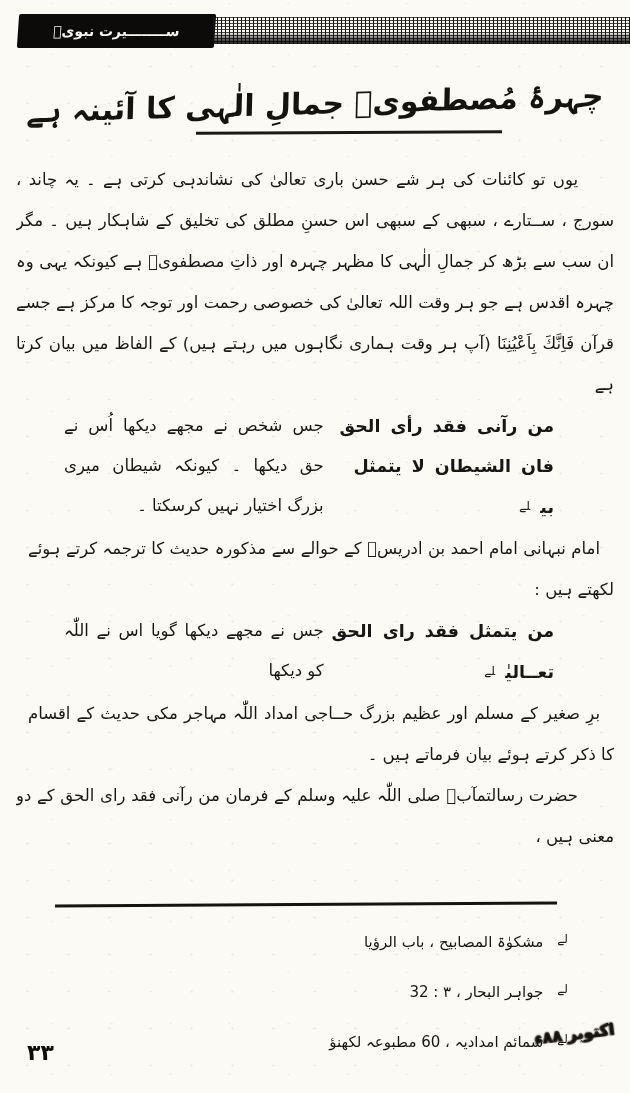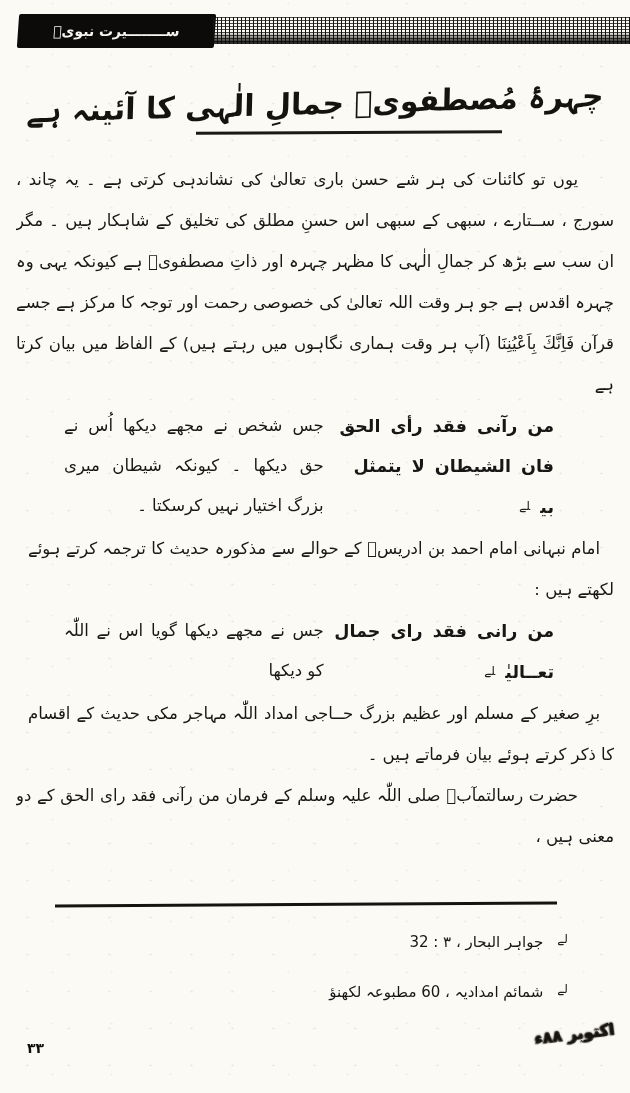--- a/index.html
+++ b/index.html
@@ -83,21 +83,21 @@
   .stamp{
     position:absolute;top:1024px;left:534px;
     font-size:16px;font-weight:bold;color:#17140f;
     transform:rotate(-7deg);
     filter:blur(.5px);
     text-shadow:0 0 2px rgba(10,8,5,.9),1px 1px 0 rgba(30,25,18,.8),-1px 1px 1px rgba(20,16,10,.7);
     white-space:nowrap;
   }
   .page-number{
     position:absolute;top:1040px;left:27px;
-    font-size:14px;font-weight:bold;letter-spacing:7px;color:#0f0d0a;text-align:center;
+    font-size:22px;font-weight:bold;letter-spacing:7px;color:#0f0d0a;text-align:center;
   }
 </style>
 </head>
 <body>
 
 <div class="page">
 
   <div class="band-black">
     <span>ســــــــیرت نبویؐ</span>
   </div>
@@ -115,33 +115,36 @@
       <div class="h-arabic">
         <span>من رآنی فقد رأی الحق فان الشیطان لا یتمثل بی</span><span class="fn-marker">لے</span>
       </div>
       <div class="h-trans">جس شخص نے مجھے دیکھا اُس نے حق دیکھا ۔ کیونکہ شیطان میری بزرگ اختیار نہیں کرسکتا ۔</div>
     </div>
 
     <p class="para ind-sm">امام نبہانی امام احمد بن ادریسؒ کے حوالے سے مذکورہ حدیث کا ترجمہ کرتے ہوئے لکھتے ہیں :</p>
 
     <div class="hadith">
       <div class="h-arabic">
-        <span>من رانی فقد رای جمال تعــالیٰ</span><span class="fn-marker">لے</span>
+        <span>من یتمثل فقد رای الحق تعــالیٰ</span><span class="fn-marker">لے</span>
       </div>
       <div class="h-trans">جس نے مجھے دیکھا گویا اس نے اللّٰہ کو دیکھا</div>
     </div>
 
     <p class="para ind-sm">برِ صغیر کے مسلم اور عظیم بزرگ حــاجی امداد اللّٰہ مہاجر مکی حدیث کے اقسام کا ذکر کرتے ہوئے بیان فرماتے ہیں ۔</p>
 
     <p class="para ind">حضرت رسالتمآبؐ صلی اللّٰہ علیہ وسلم کے فرمان من رآنی فقد رای الحق کے دو معنی ہیں ،</p>
 
   </div>
 
   <div class="fn-divider"></div>
   <div class="footnotes">
+    <div class="footnote">
+      <span class="fn-marker">لے</span><span>مشکوٰۃ المصابیح ، باب الرؤیا</span>
+    </div>
     <div class="footnote">
       <span class="fn-marker">لے</span><span>جواہر البحار ، ۳ : 32</span>
     </div>
     <div class="footnote">
       <span class="fn-marker">لے</span><span>شمائم امدادیہ ، 60 مطبوعہ لکھنؤ</span>
     </div>
   </div>
 
   <div class="stamp">اکتوبر ۸۸ء</div>
   <div class="page-number">۳۳</div>

